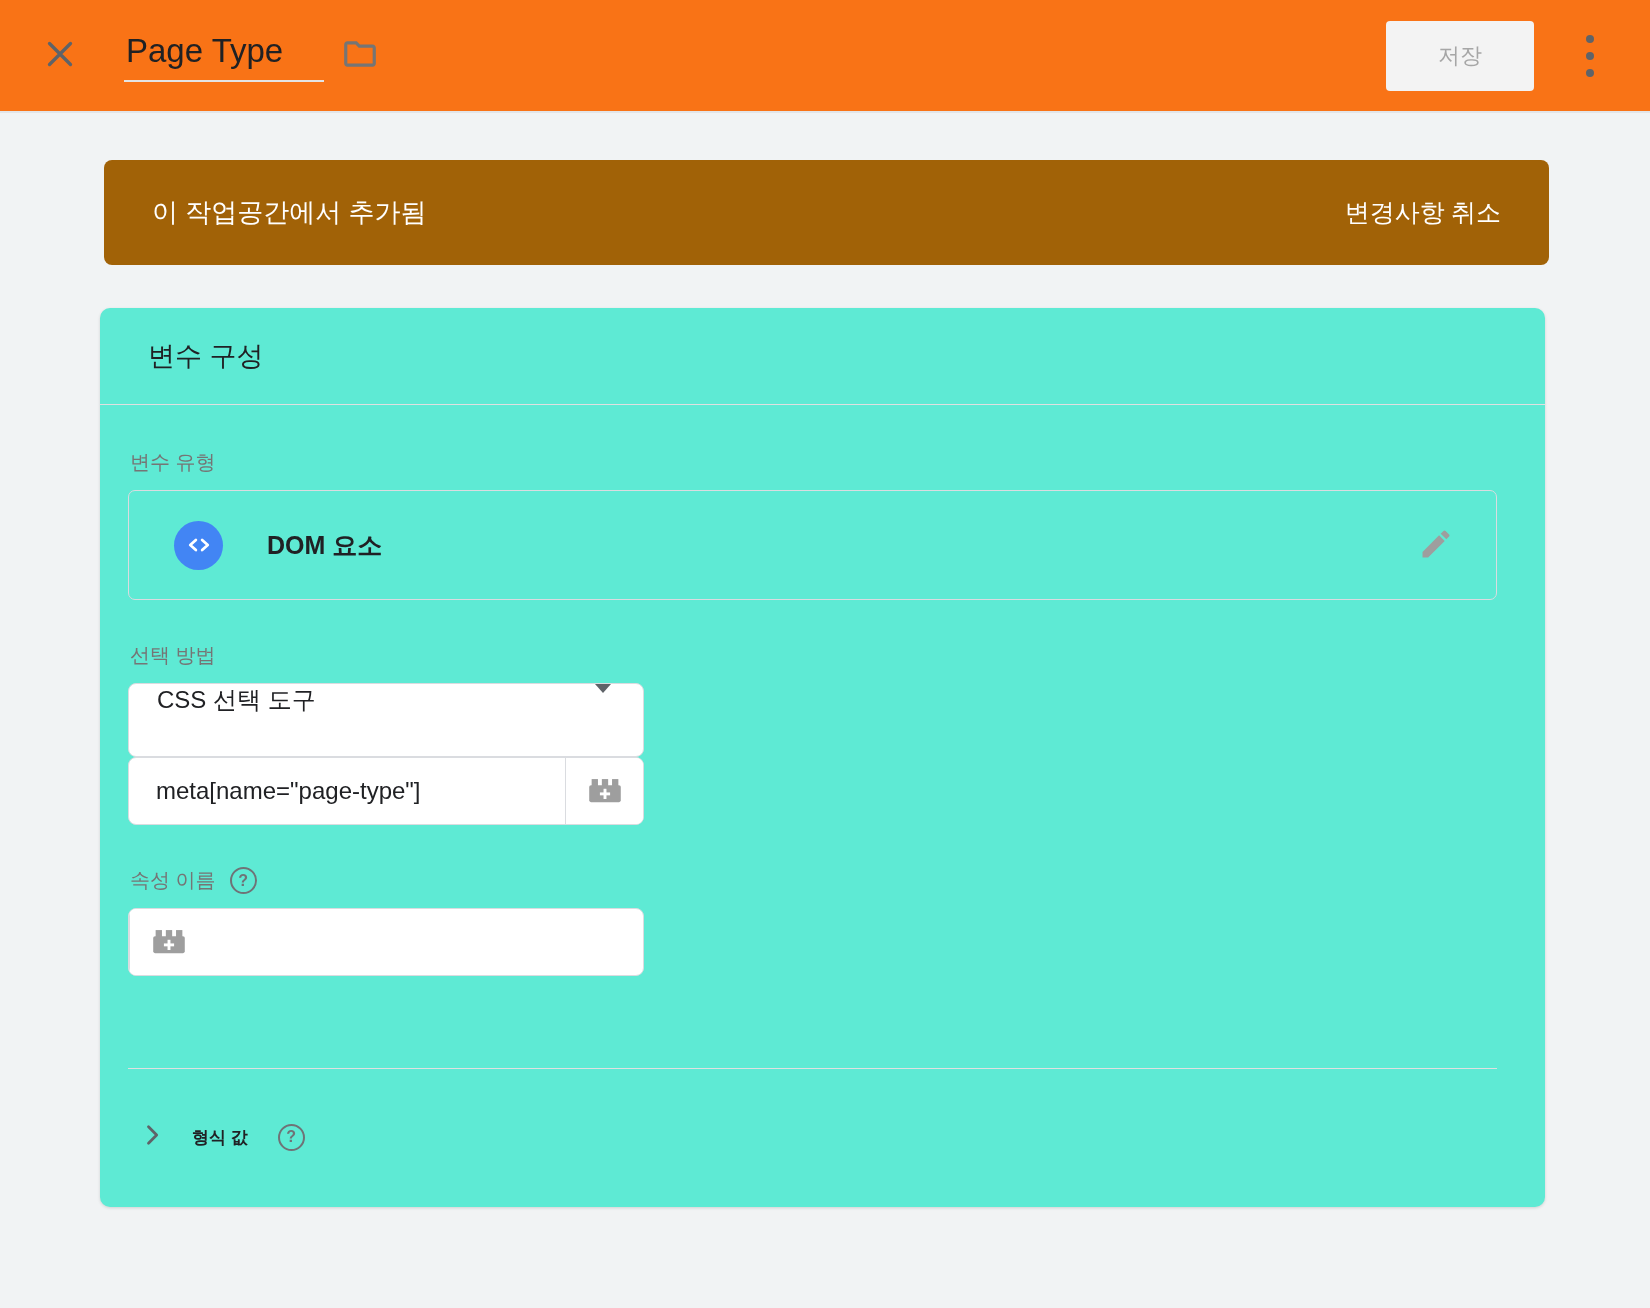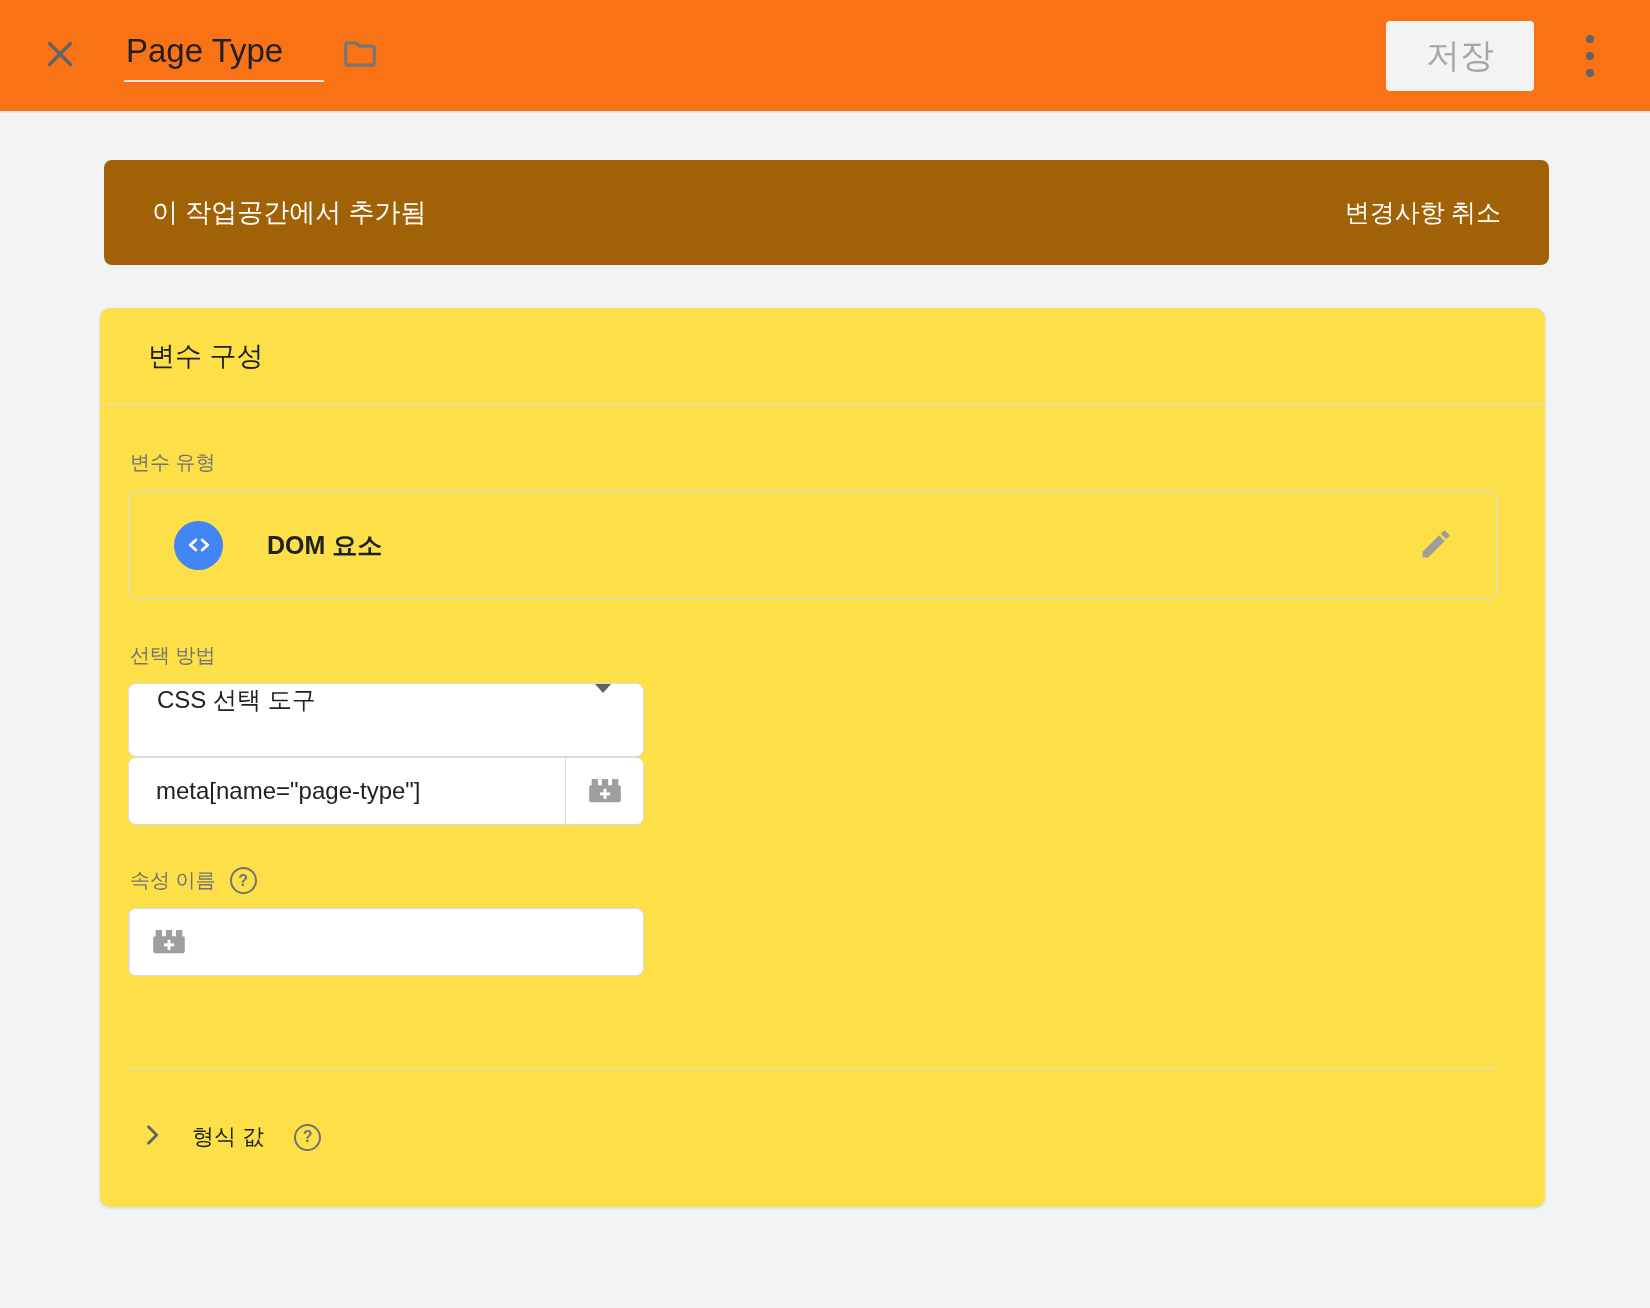--- a/index.html
+++ b/index.html
@@ -25,40 +25,40 @@
   .title-field {
     margin-left:44px; font-size:33px; color:#202124;
     border-bottom:2px solid #e4e4e4; padding:2px 6px 10px 2px; min-width:200px;
     line-height:1.2;
   }
   .folder-btn { width:40px; height:40px; margin-left:16px; }
   .hdr-right { margin-left:auto; display:flex; align-items:center; gap:38px; }
   .save-btn {
     width:148px; height:70px; background:#f3f3f3; border:none; border-radius:4px;
     font-family:Liberation Mono, monospace;
-    font-size:34px; color:#a6a6a6; cursor:default;
+    font-size:22px; color:#a6a6a6; cursor:default;
   }
   .kebab-btn { width:36px; height:54px; flex-direction:column; gap:9px; }
   .kebab-btn i { width:8px; height:8px; border-radius:50%; background:#5f6368; display:block; }
 
   
   .banner {
     width:1445px; margin:47px 0 0 104px; height:105px; background:#a16207;
     border-radius:8px; display:flex; align-items:center; justify-content:space-between;
     padding:0 48px; color:#ffffff;
   }
   .banner-msg { font-size:26px; }
   .banner-action {
     background:none; border:none; color:#ffffff; font-size:25px; font-weight:500;
     font-family:Liberation Serif, serif; cursor:pointer;
   }
 
   
   .card {
-    width:1445px; margin:43px 0 0 100px; background:#fde047; border-radius:10px;
+    width:1445px; margin:43px 0 0 100px; background:#5eead4; border-radius:10px;
     box-shadow:0 1px 3px rgba(60,64,67,.18);
   }
   .card-header { height:97px; display:flex; align-items:center; padding:0 48px;
     border-bottom:1px solid #e0e0e0; }
   .card-title { font-size:27px; font-weight:400; color:#202124; }
   .card-body { padding:6px 48px 54px 28px; }
 
   .field-label {
     font-size:20px; color:#757575; margin:42px 0 14px 2px;
     display:flex; align-items:center; gap:14px;
@@ -106,21 +106,21 @@
     width:78px; border:none; border-left:1px solid #dadce0; background:#fff;
     display:flex; align-items:center; justify-content:center; cursor:pointer;
   }
 
   .section-divider { border:none; border-top:1px solid #e0e0e0; margin:92px 0 0 0; }
 
   .format-row {
     margin-top:52px; display:flex; align-items:center; gap:26px; cursor:pointer;
     padding-left:10px;
   }
-  .format-label { font-size:22px; color:#202124; }
+  .format-label { font-size:17px; color:#202124;font-weight:bold; }
   .format-row .help-icon { margin-left:4px; }
 </style>
 </head>
 <body>
 
 <header class="app-header">
   <div class="hdr-left">
     <button class="icon-btn close-btn">
       <span>
         <svg width="36" height="36" viewBox="0 0 24 24">

